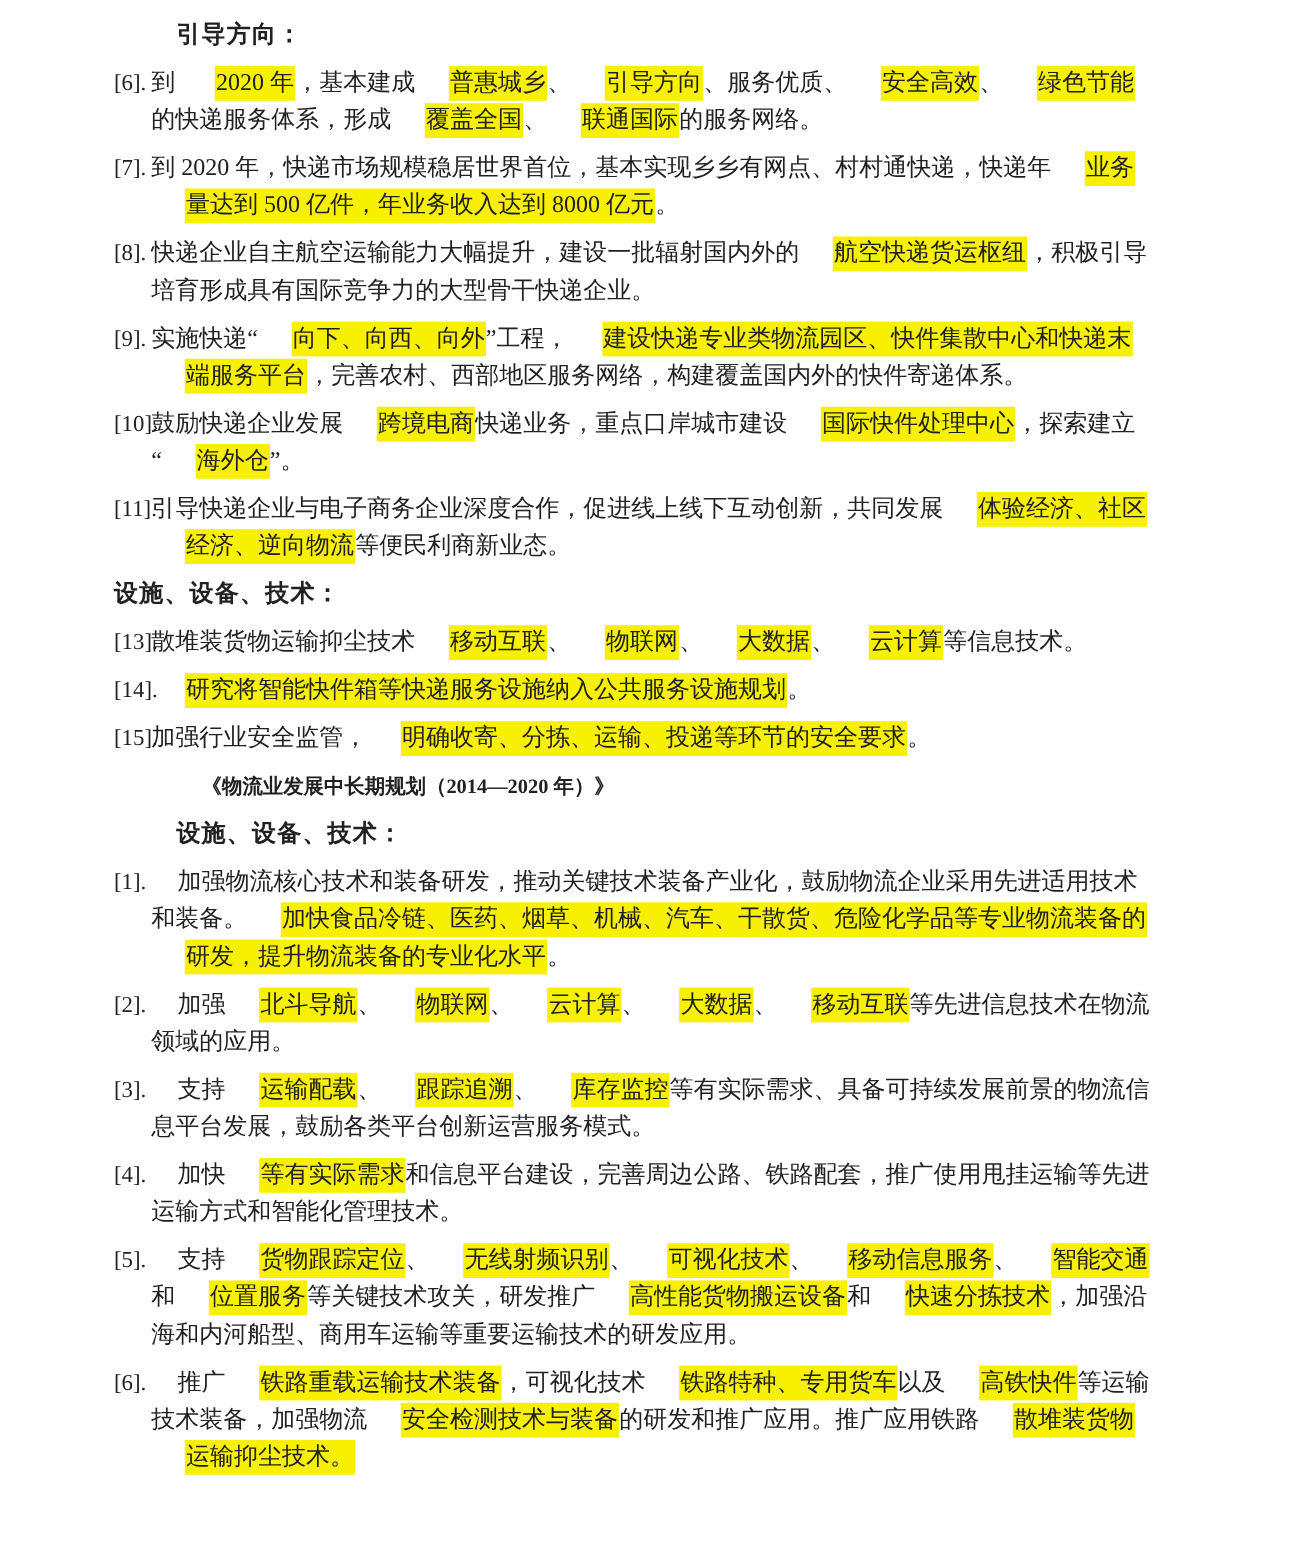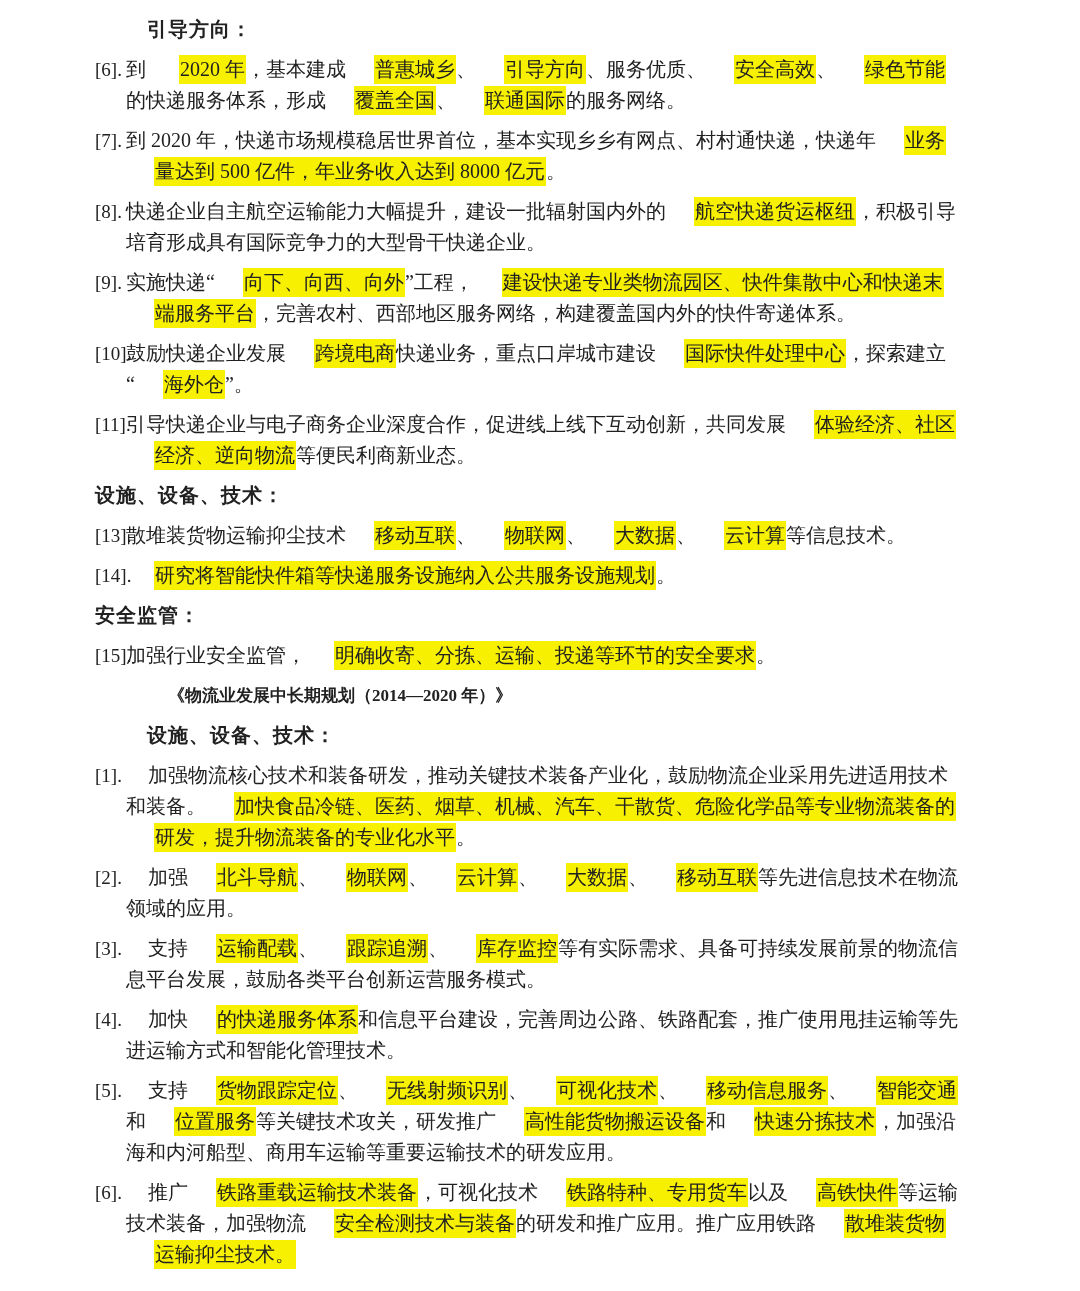--- a/index.html
+++ b/index.html
@@ -68,23 +68,22 @@
     <div class="heading indent">引导方向：</div>
     <div class="item"><span class="num">[6].</span><span class="txt"><span>到 </span><mark>2020 年</mark><span>，基本建成</span><mark>普惠城乡</mark><span>、</span><mark>引导方向</mark><span>、服务优质、</span><mark>安全高效</mark><span>、</span><mark>绿色节能</mark><span>的快递服务体系，形成</span><mark>覆盖全国</mark><span>、</span><mark>联通国际</mark><span>的服务网络。</span></span></div>
     <div class="item"><span class="num">[7].</span><span class="txt"><span>到 2020 年，快递市场规模稳居世界首位，基本实现乡乡有网点、村村通快递，快递年</span><mark>业务量达到 500 亿件，年业务收入达到 8000 亿元</mark><span>。</span></span></div>
     <div class="item"><span class="num">[8].</span><span class="txt"><span>快递企业自主航空运输能力大幅提升，建设一批辐射国内外的</span><mark>航空快递货运枢纽</mark><span>，积极引导培育形成具有国际竞争力的大型骨干快递企业。</span></span></div>
     <div class="item"><span class="num">[9].</span><span class="txt"><span>实施快递“</span><mark>向下、向西、向外</mark><span>”工程，</span><mark>建设快递专业类物流园区、快件集散中心和快递末端服务平台</mark><span>，完善农村、西部地区服务网络，构建覆盖国内外的快件寄递体系。</span></span></div>
     <div class="item"><span class="num">[10].</span><span class="txt"><span>鼓励快递企业发展</span><mark>跨境电商</mark><span>快递业务，重点口岸城市建设</span><mark>国际快件处理中心</mark><span>，探索建立“</span><mark>海外仓</mark><span>”。</span></span></div>
     <div class="item"><span class="num">[11].</span><span class="txt"><span>引导快递企业与电子商务企业深度合作，促进线上线下互动创新，共同发展</span><mark>体验经济、社区经济、逆向物流</mark><span>等便民利商新业态。</span></span></div>
     <div class="heading">设施、设备、技术：</div>
     <div class="item"><span class="num">[13].</span><span class="txt"><span>散堆装货物运输抑尘技术</span><mark>移动互联</mark><span>、</span><mark>物联网</mark><span>、</span><mark>大数据</mark><span>、</span><mark>云计算</mark><span>等信息技术。</span></span></div>
     <div class="item"><span class="num">[14].</span><span class="txt"><mark>研究将智能快件箱等快递服务设施纳入公共服务设施规划</mark><span>。</span></span></div>
-    <div class="heading">安全监管：</div>
     <div class="item"><span class="num">[15].</span><span class="txt"><span>加强行业安全监管，</span><mark>明确收寄、分拣、运输、投递等环节的安全要求</mark><span>。</span></span></div>
     <div class="doc-title">《物流业发展中长期规划（2014—2020 年）》</div>
     <div class="heading indent">设施、设备、技术：</div>
     <div class="item indent-first"><span class="num">[1].</span><span class="txt"><span>加强物流核心技术和装备研发，推动关键技术装备产业化，鼓励物流企业采用先进适用技术和装备。</span><mark>加快食品冷链、医药、烟草、机械、汽车、干散货、危险化学品等专业物流装备的研发，提升物流装备的专业化水平</mark><span>。</span></span></div>
     <div class="item indent-first"><span class="num">[2].</span><span class="txt"><span>加强</span><mark>北斗导航</mark><span>、</span><mark>物联网</mark><span>、</span><mark>云计算</mark><span>、</span><mark>大数据</mark><span>、</span><mark>移动互联</mark><span>等先进信息技术在物流领域的应用。</span></span></div>
     <div class="item indent-first"><span class="num">[3].</span><span class="txt"><span>支持</span><mark>运输配载</mark><span>、</span><mark>跟踪追溯</mark><span>、</span><mark>库存监控</mark><span>等有实际需求、具备可持续发展前景的物流信息平台发展，鼓励各类平台创新运营服务模式。</span></span></div>
-    <div class="item indent-first"><span class="num">[4].</span><span class="txt"><span>加快</span><mark>的快递服务体系</mark><span>和信息平台建设，完善周边公路、铁路配套，推广使用甩挂运输等先进运输方式和智能化管理技术。</span></span></div>
+    <div class="item indent-first"><span class="num">[4].</span><span class="txt"><span>加快</span><mark>等有实际需求</mark><span>和信息平台建设，完善周边公路、铁路配套，推广使用甩挂运输等先进运输方式和智能化管理技术。</span></span></div>
     <div class="item indent-first"><span class="num">[5].</span><span class="txt"><span>支持</span><mark>货物跟踪定位</mark><span>、</span><mark>无线射频识别</mark><span>、</span><mark>可视化技术</mark><span>、</span><mark>移动信息服务</mark><span>、</span><mark>智能交通</mark><span>和</span><mark>位置服务</mark><span>等关键技术攻关，研发推广</span><mark>高性能货物搬运设备</mark><span>和</span><mark>快速分拣技术</mark><span>，加强沿海和内河船型、商用车运输等重要运输技术的研发应用。</span></span></div>
     <div class="item indent-first"><span class="num">[6].</span><span class="txt"><span>推广</span><mark>铁路重载运输技术装备</mark><span>，可视化技术</span><mark>铁路特种、专用货车</mark><span>以及</span><mark>高铁快件</mark><span>等运输技术装备，加强物流</span><mark>安全检测技术与装备</mark><span>的研发和推广应用。推广应用铁路</span><mark>散堆装货物运输抑尘技术。</mark></span></div>
   </div>
 
 </body></html>

